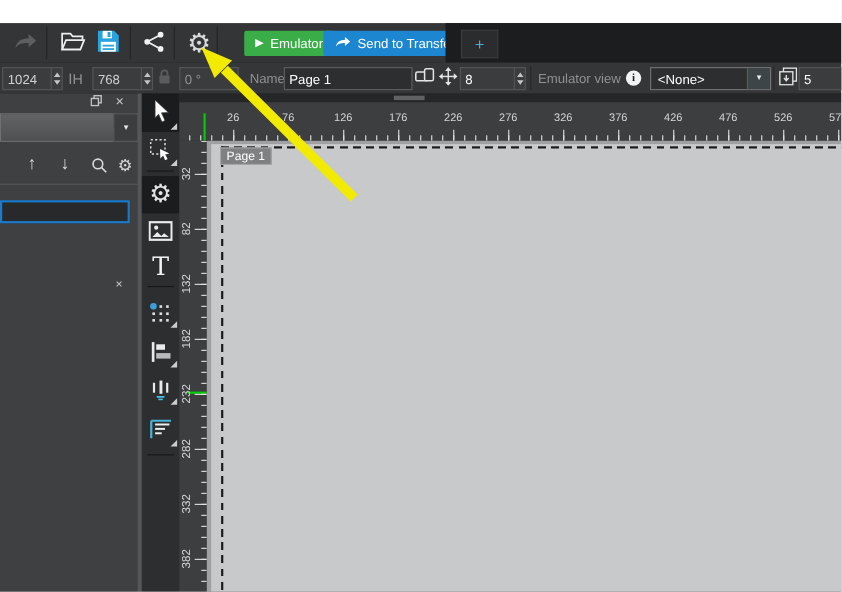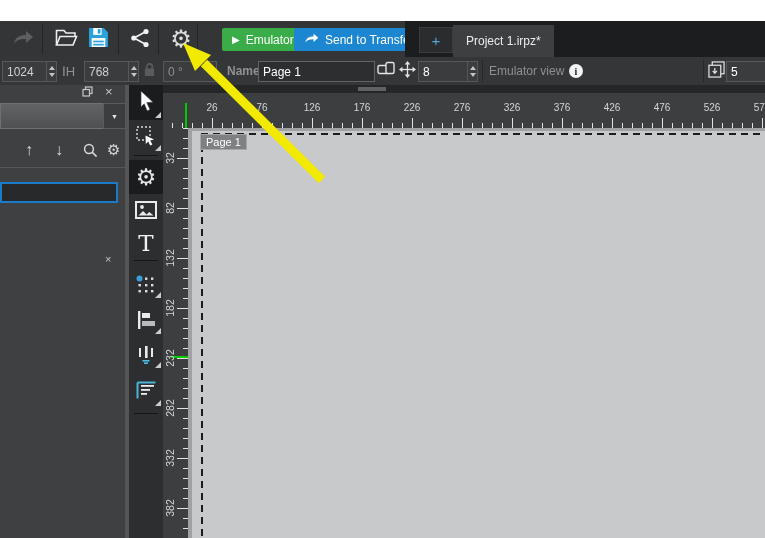--- a/index.html
+++ b/index.html
@@ -157,23 +157,20 @@
             <path d="M2 14 C3 7 8 5 14 5 V1 l7 6 -7 6 V9 C8 9 4 10 2 14 z" fill="#fff"></path>
           </svg>
       </span>
       <span>Send to Transfer</span>
     </div>
 
     <div class="tabstrip">
       <div class="plus-tab">
         <span>+</span>
       </div>
-      <div class="doc-tab">
-        <span>Project 1.irpz*</span>
-      </div>
     </div>
   </div>
 
   <div class="tb2">
     <div class="fld" style="left:2px;width:53px;">
       <input value="1024" style="">
       <span class="spin">
           <b class="u"></b>
           <b class="d"></b>
         </span>
@@ -190,21 +187,21 @@
       <span>
         <svg width="13" height="15" viewBox="0 0 14 16">
             <rect x="2" y="7" width="10" height="8" rx="1" fill="#595b5d"></rect>
             <path d="M4 7.5 V5 a3 3 0 0 1 6 0 v2.5" stroke="#595b5d" stroke-width="1.8" fill="none"></path>
           </svg>
       </span>
     </span>
     <div class="fld" style="left:163px;width:52px;">
       <input style="color: rgb(143, 145, 147);" value="0 °">
     </div>
-    <span class="lbl" style="left:227px;font-weight:bold;">Name</span>
+    <span class="lbl" style="left:227px;">Name</span>
     <div class="fld dark" style="left:258px;width:115px;">
       <input value="Page 1" style="">
     </div>
     <span class="icon-btn" style="left:376px;width:22px;height:28px;">
       <span>
         <svg width="20" height="17" viewBox="0 0 20 17" fill="none" stroke="#e2e4e6" stroke-width="1.4">
             <rect x="1" y="4.5" width="11" height="8" rx="1.5"></rect>
             <rect x="9" y="1.5" width="8" height="11" rx="1.5" fill="#343638"></rect>
           </svg>
       </span>
@@ -221,20 +218,24 @@
     <div class="fld" style="left:418px;width:58px;">
       <input style="color: rgb(255, 255, 255);" value="8">
       <span class="spin">
           <b class="u"></b>
           <b class="d"></b>
         </span>
     </div>
     <div class="sep" style="left:482px;"></div>
     <span class="lbl" style="left:489px;">Emulator view</span>
     <span class="info-i" style="left:569px;">i</span>
+    <div class="combo" style="left:591px;width:108px;">
+      <span class="val">&lt;None&gt;</span>
+      <span class="arr">▼</span>
+    </div>
     <div class="sep" style="left:703px;"></div>
     <span class="icon-btn" style="left:706px;width:20px;height:28px;">
       <span>
         <svg width="17" height="17" viewBox="0 0 18 18" fill="none" stroke="#e2e4e6" stroke-width="1.3">
             <rect x="4.5" y="1" width="12.5" height="12.5"></rect>
             <rect x="1" y="4.5" width="12.5" height="12.5" fill="#343638"></rect>
             <path d="M7.2 7.5 v5.2 M5 10.5 l2.2 2.6 2.2-2.6"></path>
           </svg>
       </span>
     </span>

